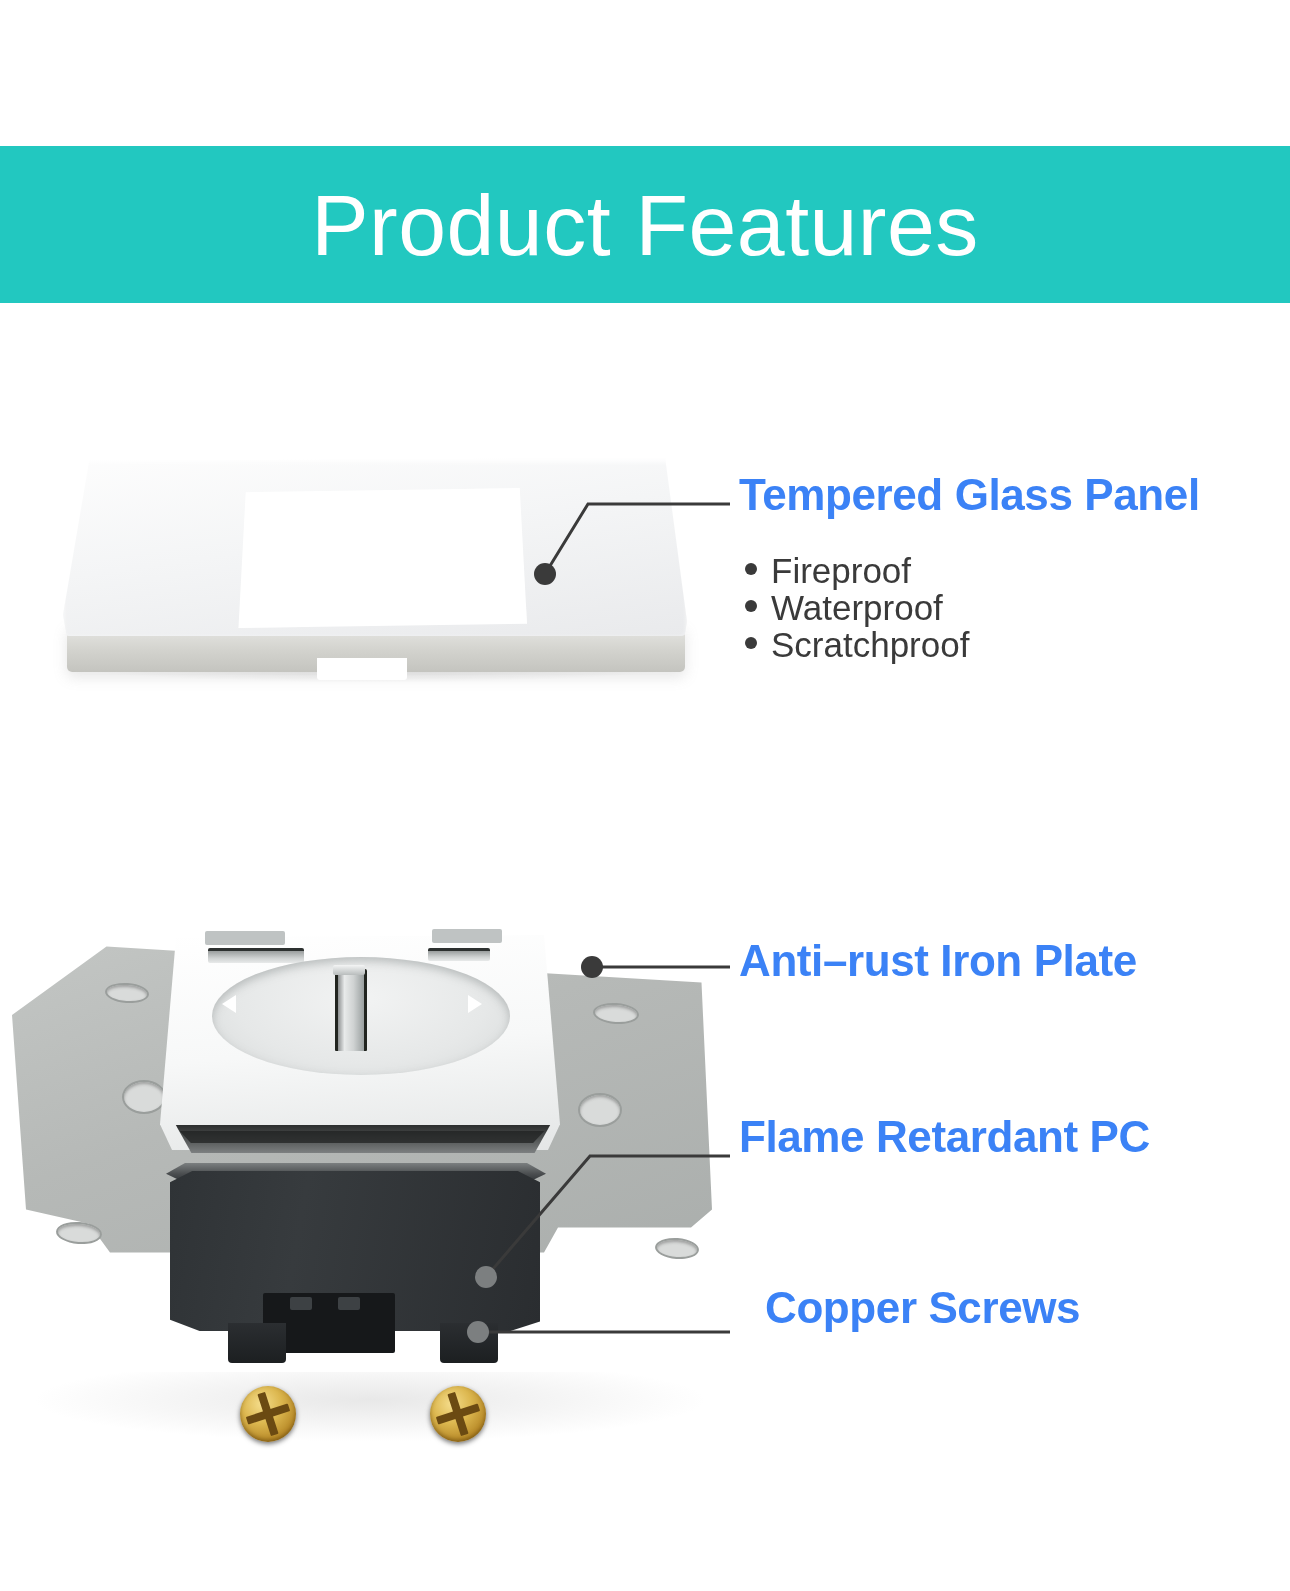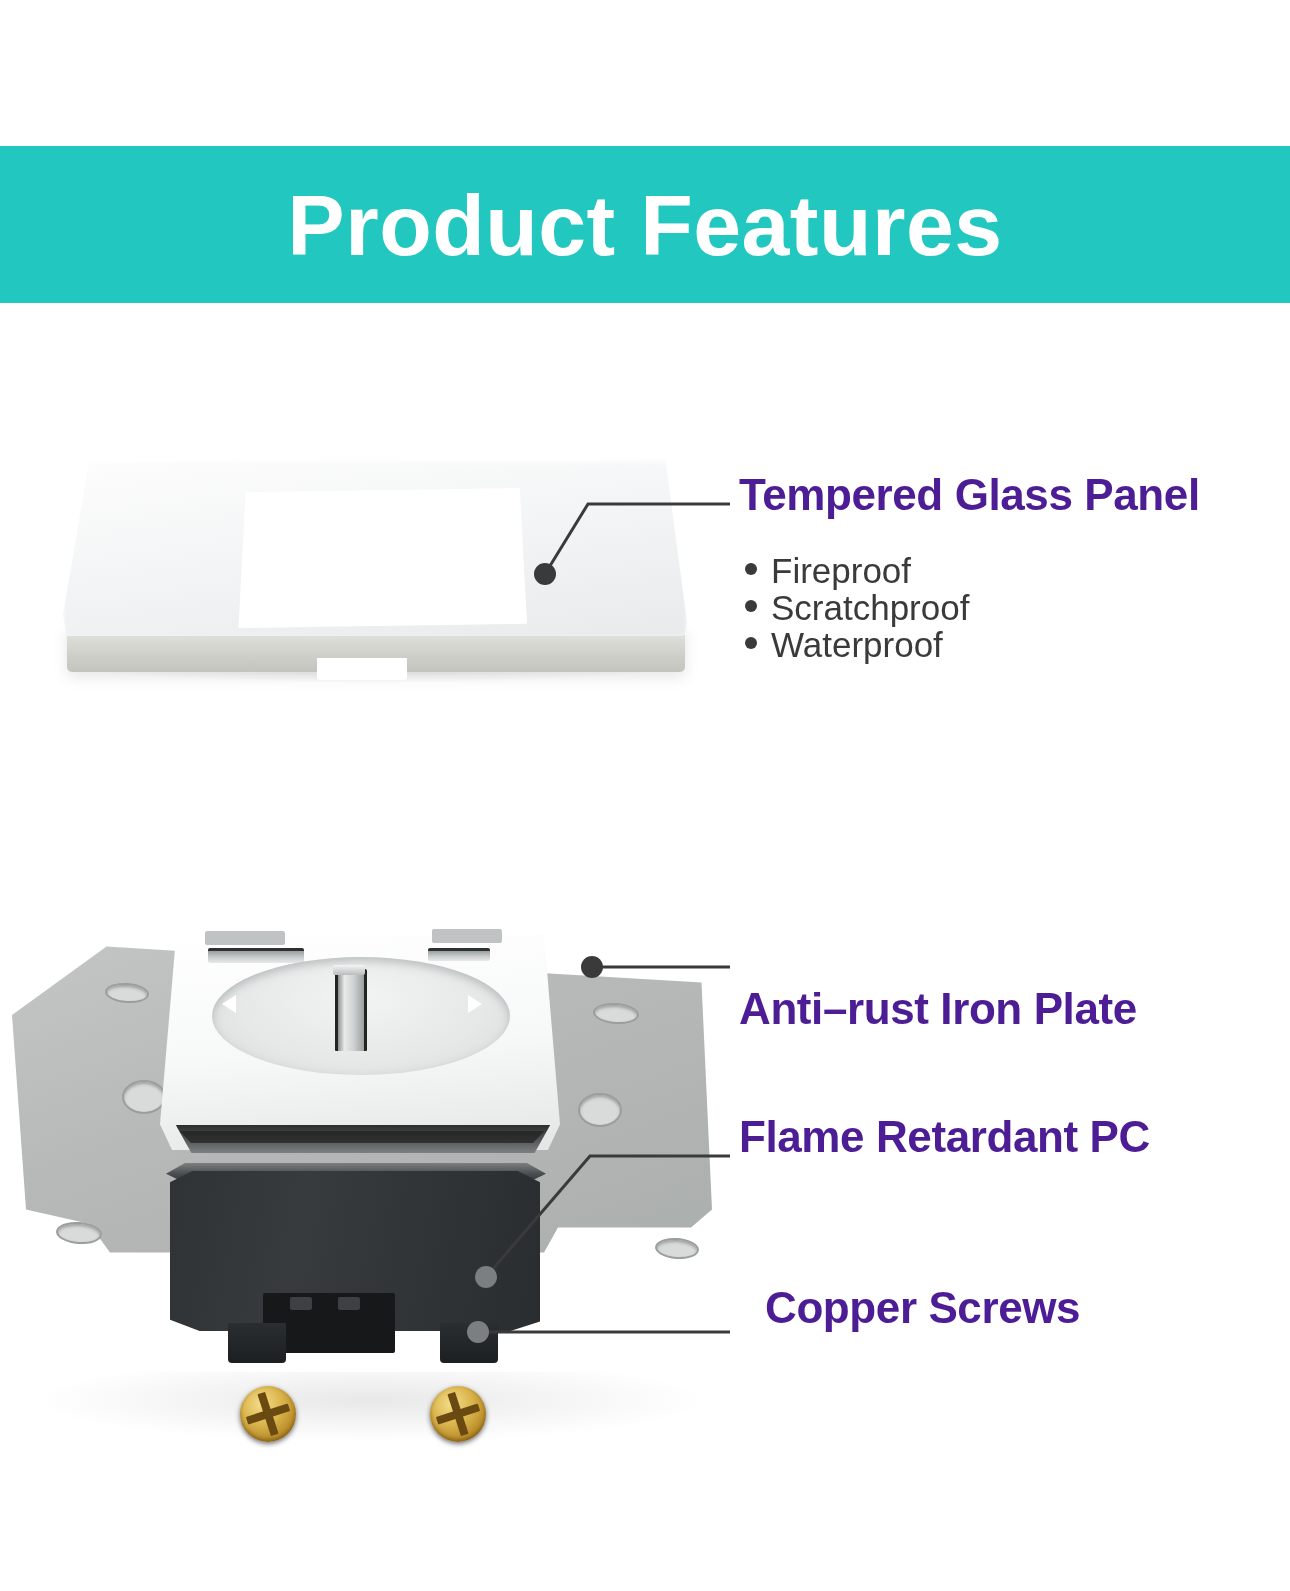--- a/index.html
+++ b/index.html
@@ -23,38 +23,38 @@
     width: 1290px;
     height: 157px;
     background: #22c8c0;
     display: flex;
     align-items: center;
     justify-content: center;
   }
   .banner-title {
     color: #ffffff;
     font-size: 86px;
-    font-weight: 700;
+    font-weight: 400;
     letter-spacing: 0.5px;
     line-height: 1;
     font-family: "Liberation Sans", sans-serif;
   }
 
   
   .label-heading {
     position: absolute;
-    color: #4c1d95;
+    color: #3b82f6;
     font-size: 44px;
     font-weight: bold;
     white-space: nowrap;
     letter-spacing: -0.4px;
     font-family: "Liberation Sans", sans-serif;
   }
   #lbl-glass  { left: 739px; top: 470px; }
-  #lbl-iron   { left: 739px; top: 984px; }
+  #lbl-iron   { left: 739px; top: 936px; }
   #lbl-pc     { left: 739px; top: 1112px; text-align: right; }
   #lbl-screws { left: 765px; top: 1283px; }
 
   .bullet-list {
     position: absolute;
     left: 745px;
     top: 552px;
     margin: 0;
     padding: 0;
     list-style: none;
@@ -437,25 +437,25 @@
 
 <div class="label-heading" id="lbl-glass">Tempered Glass Panel</div>
 
 <ul class="bullet-list">
   <li>
     <span class="bullet-dot"></span>
     <span>Fireproof</span>
   </li>
   <li>
     <span class="bullet-dot"></span>
-    <span>Scratchproof</span>
+    <span>Waterproof</span>
   </li>
   <li>
     <span class="bullet-dot"></span>
-    <span>Waterproof</span>
+    <span>Scratchproof</span>
   </li>
 </ul>
 
 <div class="label-heading" id="lbl-iron">Anti–rust Iron Plate</div>
 
 <div class="label-heading" id="lbl-pc">Flame Retardant PC</div>
 
 <div class="label-heading" id="lbl-screws">Copper Screws</div>
 
 </body></html>

